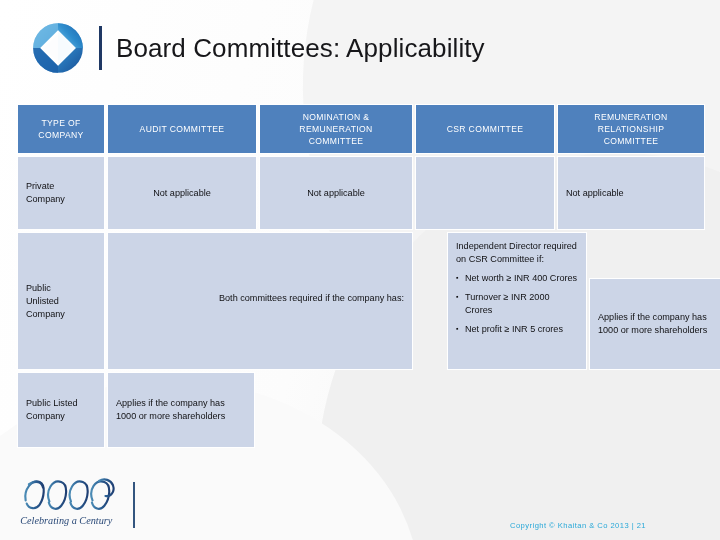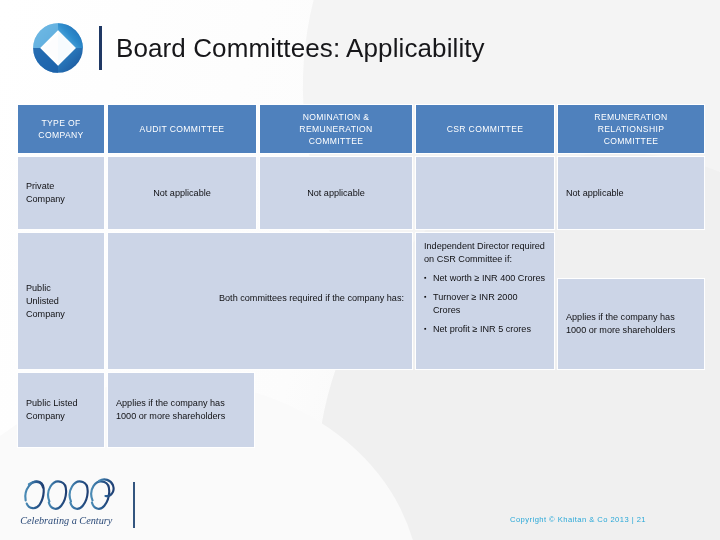--- a/index.html
+++ b/index.html
@@ -172,21 +172,21 @@
   ul.bullets li:last-child { margin-bottom: 0; }
   ul.bullets li:before {
     content: "\25AA";
     position: absolute;
     left: 0;
     top: -1px;
     font-size: 7px;
     color: #111114;
   }
   .nrc-body { padding-left: 4px; }
-  .csr-body { font-size: 9.1px; }
+  .csr-body { font-size: 9.1px; margin-left: 32px; }
 
   
   #footer-logo {
     position: absolute;
     left: 18px;
     bottom: 10px;
     width: 108px;
     height: 62px;
     z-index: 4;
   }
@@ -195,21 +195,21 @@
     left: 133px;
     bottom: 12px;
     width: 2px;
     height: 46px;
     background: #33557f;
     z-index: 4;
   }
   #copyright {
     position: absolute;
     right: 74px;
-    bottom: 16px;
+    bottom: 10px;
     font-size: 7.6px;
     color: #29a8d8;
     letter-spacing: 0.45px;
     white-space: nowrap;
     z-index: 4;
   }
 </style>
 </head>
 <body>
 

